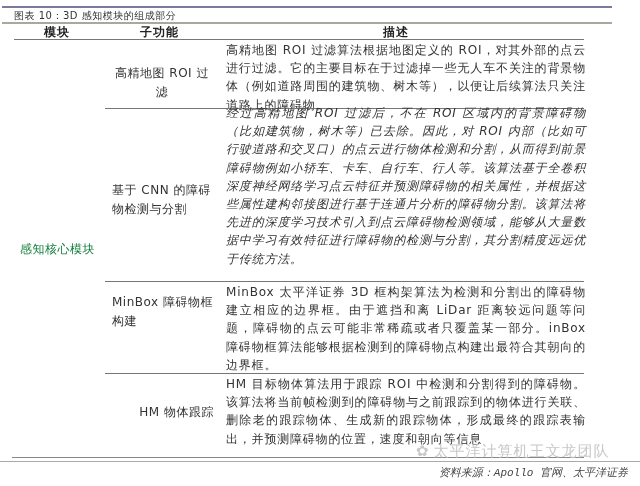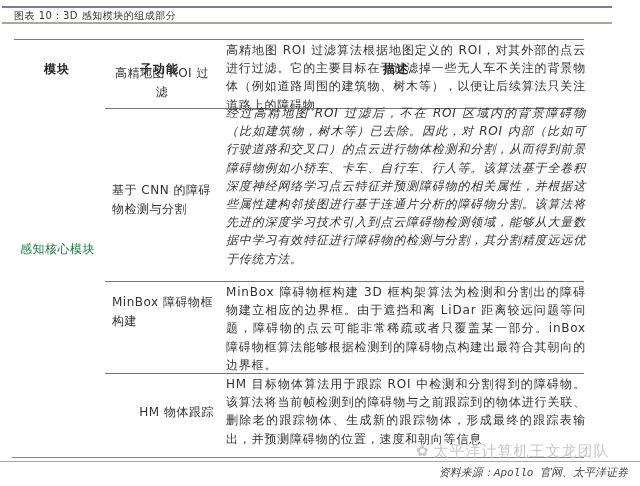--- a/index.html
+++ b/index.html
@@ -16,21 +16,20 @@
     .bottom-rule1 { left: 12px; width: 572px; top: 457px; border-top: 1px solid #888; }
     .bottom-rule2 { left: 0px; width: 640px; top: 461px; border-top: 1px solid #aaa; }
 
     .caption {
       position: absolute; left: 14px; top: 9px; font-size: 10px; color: #333;
       letter-spacing: 0.5px;
     }
     .th {
       position: absolute; top: 24px; font-size: 12px; font-weight: bold; color: #222;
       letter-spacing: 1px;
-      margin-top: 37px;
     }
     .th-module { left: 44px; }
     .th-sub { left: 140px; }
     .th-desc { left: 383px; }
 
     .module-cell {
       position: absolute; left: 20px; top: 241px; font-size: 12px; color: #15803d;
       letter-spacing: 0.5px;
     }
     .sub-cell {
@@ -69,21 +68,21 @@
 
   <div class="sub-cell center" style="top:57px;">高精地图 ROI 过滤</div>
   <div class="desc-cell" style="top:41px;">高精地图 ROI 过滤算法根据地图定义的 ROI，对其外部的点云进行过滤。它的主要目标在于过滤掉一些无人车不关注的背景物体（例如道路周围的建筑物、树木等），以便让后续算法只关注道路上的障碍物。</div>
   <div class="line row-rule" style="top:108px;"></div>
 
   <div class="sub-cell" style="top:181px;">基于 CNN 的障碍物检测与分割</div>
   <div class="desc-cell" style="top:104px;font-style:italic;">经过高精地图 ROI 过滤后，不在 ROI 区域内的背景障碍物（比如建筑物，树木等）已去除。因此，对 ROI 内部（比如可行驶道路和交叉口）的点云进行物体检测和分割，从而得到前景障碍物例如小轿车、卡车、自行车、行人等。该算法基于全卷积深度神经网络学习点云特征并预测障碍物的相关属性，并根据这些属性建构邻接图进行基于连通片分析的障碍物分割。该算法将先进的深度学习技术引入到点云障碍物检测领域，能够从大量数据中学习有效特征进行障碍物的检测与分割，其分割精度远远优于传统方法。</div>
   <div class="line row-rule" style="top:281px;"></div>
 
   <div class="sub-cell" style="top:293px;">MinBox 障碍物框构建</div>
-  <div class="desc-cell" style="top:283px;">MinBox 障碍物框构建 3D 框构架算法为检测和分割出的障碍物建立相应的边界框。由于遮挡和离 LiDar 距离较远问题等问题，障碍物的点云可能非常稀疏或者只覆盖某一部分。inBox 障碍物框算法能够根据检测到的障碍物点构建出最符合其朝向的边界框。</div>
+  <div class="desc-cell" style="top:283px;">MinBox 太平洋证券 3D 框构架算法为检测和分割出的障碍物建立相应的边界框。由于遮挡和离 LiDar 距离较远问题等问题，障碍物的点云可能非常稀疏或者只覆盖某一部分。inBox 障碍物框算法能够根据检测到的障碍物点构建出最符合其朝向的边界框。</div>
   <div class="line row-rule" style="top:373px;"></div>
 
   <div class="sub-cell" style="top:403px;text-align:right;">HM 物体跟踪</div>
   <div class="desc-cell" style="top:375px;">HM 目标物体算法用于跟踪 ROI 中检测和分割得到的障碍物。该算法将当前帧检测到的障碍物与之前跟踪到的物体进行关联、删除老的跟踪物体、生成新的跟踪物体，形成最终的跟踪表输出，并预测障碍物的位置，速度和朝向等信息</div>
 
   <div class="line bottom-rule1"></div>
   <div class="line bottom-rule2"></div>
 
   <div class="watermark">
     <span class="wm-icon">✿</span><span>太平洋计算机王文龙团队</span>

